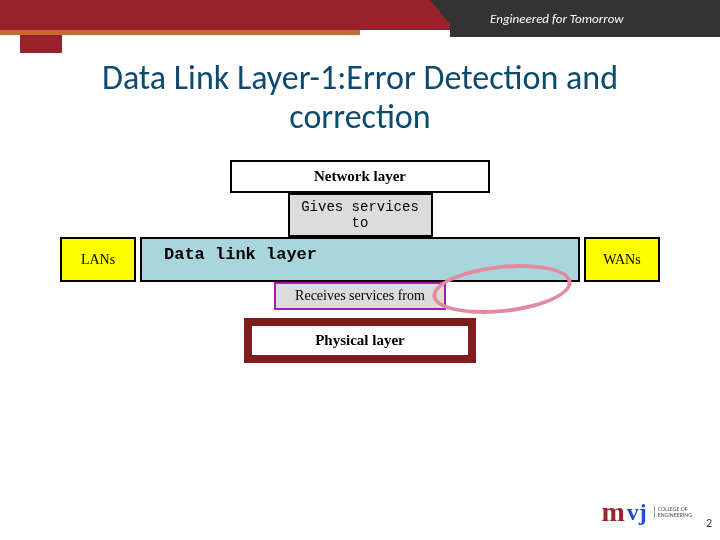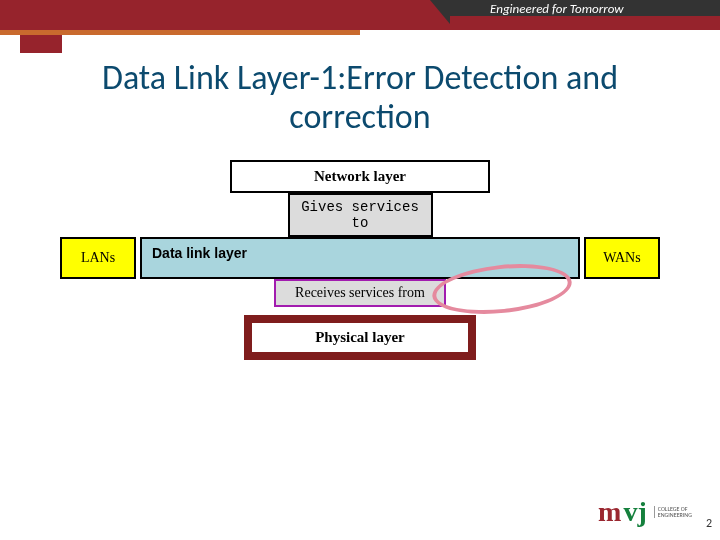--- a/index.html
+++ b/index.html
@@ -1,39 +1,39 @@
 <!DOCTYPE html>
 <html><head>
 <meta charset="utf-8">
 <style>
   * { box-sizing: border-box; margin: 0; padding: 0; }
   body { width: 720px; height: 540px; font-family: Calibri, Arial, sans-serif; background: #fff; position: relative; overflow: hidden; }
   .top-red-bar { position: absolute; top: 0; left: 0; right: 0; height: 30px; background: #96232c; }
-  .top-dark-band { position: absolute; top: 0; left: 450px; right: 0; height: 16px; background: #333; color: #fff; font-size: 13px; font-style: italic; display: flex; align-items: center; padding-left: 40px; }
+  .top-dark-band { position: absolute; top: 0; left: 450px; right: 0; height: 37px; background: #333; color: #fff; font-size: 13px; font-style: italic; display: flex; align-items: center; padding-left: 40px; }
   .top-dark-band::before { content: ""; position: absolute; left: -20px; top: 0; width: 0; height: 0; border-top: 24px solid #333; border-left: 20px solid transparent; }
   .orange-line { position: absolute; top: 30px; left: 0; right: 360px; height: 5px; background: #c96a2e; }
   .red-tab { position: absolute; top: 35px; left: 20px; width: 42px; height: 18px; background: #96232c; }
   .slide-title { position: absolute; top: 58px; left: 50px; right: 50px; font-size: 34px; text-align: center; color: #0c4a6e; line-height: 1.15; font-weight: 400; }
   .diagram { position: absolute; top: 160px; left: 50%; transform: translateX(-50%); width: 600px; }
   .net-layer { width: 260px; margin: 0 auto; border: 2px solid #000; background: #fff; text-align: center; font-weight: bold; font-size: 15px; padding: 6px 8px; font-family: Georgia, serif; }
   .gives { width: 145px; margin: 0 auto; border: 2px solid #000; background: #dcdcdc; text-align: center; font-size: 14px; padding: 4px 0; font-family: Liberation Mono, monospace; }
   .mid-row { display: flex; align-items: stretch; }
   .side-box { width: 76px; background: #ffff00; border: 2px solid #000; display: flex; align-items: center; justify-content: center; font-size: 14px; font-family: Georgia, serif; }
   .dll-box { flex: 1; background: #a9d5dd; border: 2px solid #000; padding: 6px 10px 10px 10px; position: relative; margin: 0 4px; }
-  .dll-title { font-weight: bold; font-size: 14px; margin-bottom: 6px; font-family: Liberation Sans, sans-serif; }
+  .dll-title { font-weight: bold; font-size: 17px; margin-bottom: 6px; font-family: Liberation Mono, monospace; margin-left: 12px; }
   .dll-grid { display: flex; flex-direction: column; gap: 4px; }
   .dll-row { display: flex; justify-content: space-between; gap: 10px; }
   .sub-box { background: #fff; border: 2px solid #000; text-align: center; font-size: 13px; padding: 5px 6px; width: 120px; font-family: Georgia, serif; }
   .sub-box.mid { width: 120px; }
   .highlight { position: absolute; right: 6px; top: 26px; width: 140px; height: 48px; border: 4px solid #e58a9e; border-radius: 50%; pointer-events: none; transform: rotate(-6deg); }
   .receives { width: 172px; margin: 0 auto; border: 2px solid #a21caf; background: #dcdcdc; text-align: center; font-size: 14px; padding: 4px 0; font-family: Georgia, serif; }
   .phy-layer { width: 232px; margin: 8px auto; border: 8px solid #7f1d1d; background: #fff; text-align: center; font-weight: bold; font-size: 15px; padding: 6px 0; font-family: Georgia, serif; }
   .logo { position: absolute; bottom: 12px; right: 28px; display: flex; align-items: center; gap: 4px; }
   .logo-m { font-family: Georgia, serif; font-weight: bold; font-size: 28px; color: #9a2730; }
-  .logo-vj { font-family: Georgia, serif; font-weight: bold; font-size: 28px; color: #15803d; margin-left: -2px; }
+  .logo-vj { font-family: Georgia, serif; font-weight: bold; font-size: 24px; color: #1d4ed8; margin-left: -2px; }
   .logo-text { font-size: 6px; color: #555; line-height: 1; margin-left: 3px; border-left: 1px solid #999; padding-left: 3px; }
   .page-num { position: absolute; bottom: 10px; right: 8px; font-size: 12px; color: #333; }
 </style>
 </head>
 <body>
 
 <div class="top-red-bar"></div>
 <div class="top-dark-band">Engineered for Tomorrow</div>
 <div class="orange-line"></div>
 <div class="red-tab"></div>

